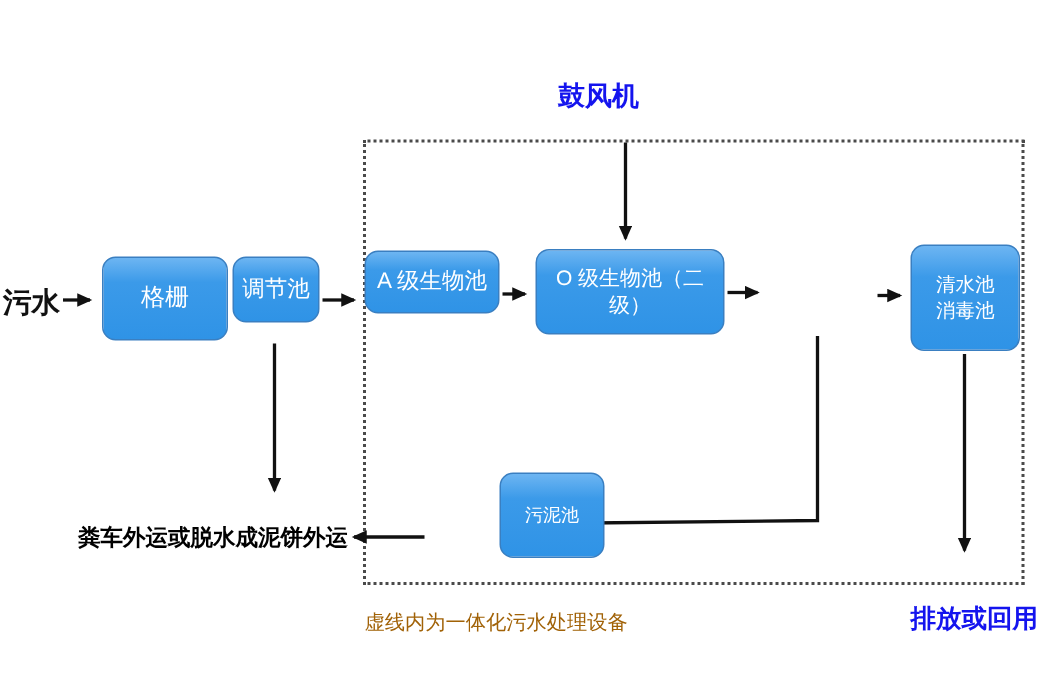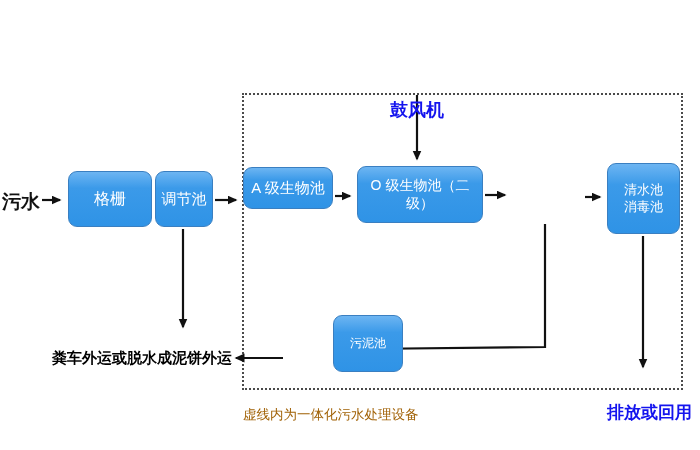--- a/index.html
+++ b/index.html
@@ -13,29 +13,29 @@
     border:2px dotted #4a4a4a;box-sizing:border-box;
   }
   .node{
     position:absolute;display:flex;align-items:center;justify-content:center;
     background:linear-gradient(180deg,#6db5f2 0%,#3b9ae9 30%,#2f93e6 100%);
     border:1px solid #3a7fc1;border-radius:9px;box-sizing:border-box;
     color:#ffffff;text-align:center;white-space:pre-line;line-height:1.25;
     font-weight:500;
   }
   .n-grille{left:68px;top:171px;width:84px;height:56px;font-size:16px;}
-  .n-regulating{left:155px;top:171px;width:58px;height:56px;font-size:15px;text-align:center;}
+  .n-regulating{left:155px;top:171px;width:58px;height:44px;font-size:15px;text-align:center;}
   .n-abio{left:243px;top:167px;width:90px;height:42px;font-size:15px;}
   .n-obio{left:357px;top:166px;width:126px;height:57px;font-size:14px;}
   .n-sedim{left:512px;top:165px;width:71px;height:57px;font-size:16px;}
   .n-clear{left:607px;top:163px;width:73px;height:71px;font-size:13px;}
   .n-sludge{left:285px;top:315px;width:70px;height:57px;font-size:12px;margin-left:48px;}
   .lbl{position:absolute;white-space:nowrap;}
   .lbl-influent{left:2px;top:189px;font-size:19px;font-weight:bold;color:#111;}
-  .lbl-blower{left:390px;top:52px;font-size:18px;font-weight:bold;color:#1414ee;margin-top:46px;}
+  .lbl-blower{left:372px;top:52px;font-size:18px;font-weight:bold;color:#1414ee;}
   .lbl-sludge-out{left:52px;top:349px;font-size:15px;font-weight:600;color:#000000;}
   .lbl-caption{left:243px;top:406px;font-size:13.5px;color:#a16207;}
   .lbl-effluent{left:607px;top:401px;font-size:17px;font-weight:600;color:#1414ee;text-align:right;}
 </style>
 </head>
 <body>
 
 <div id="canvas">
 
   <div class="dashed-box"></div>

